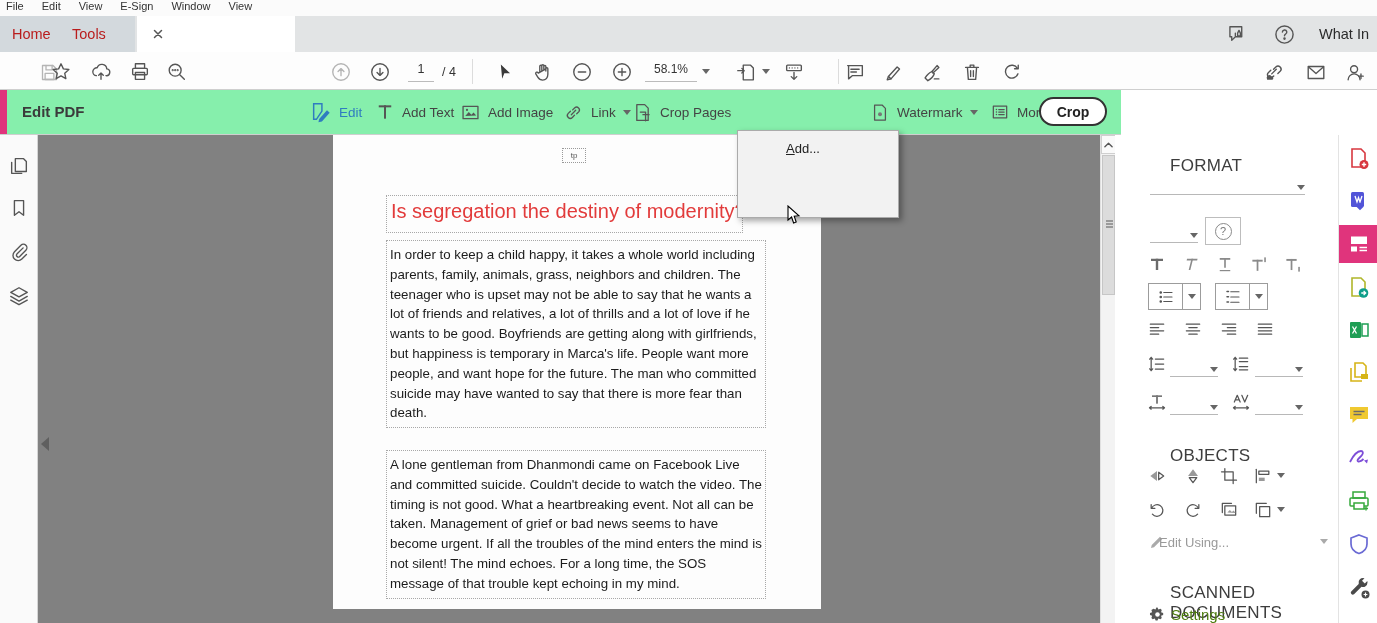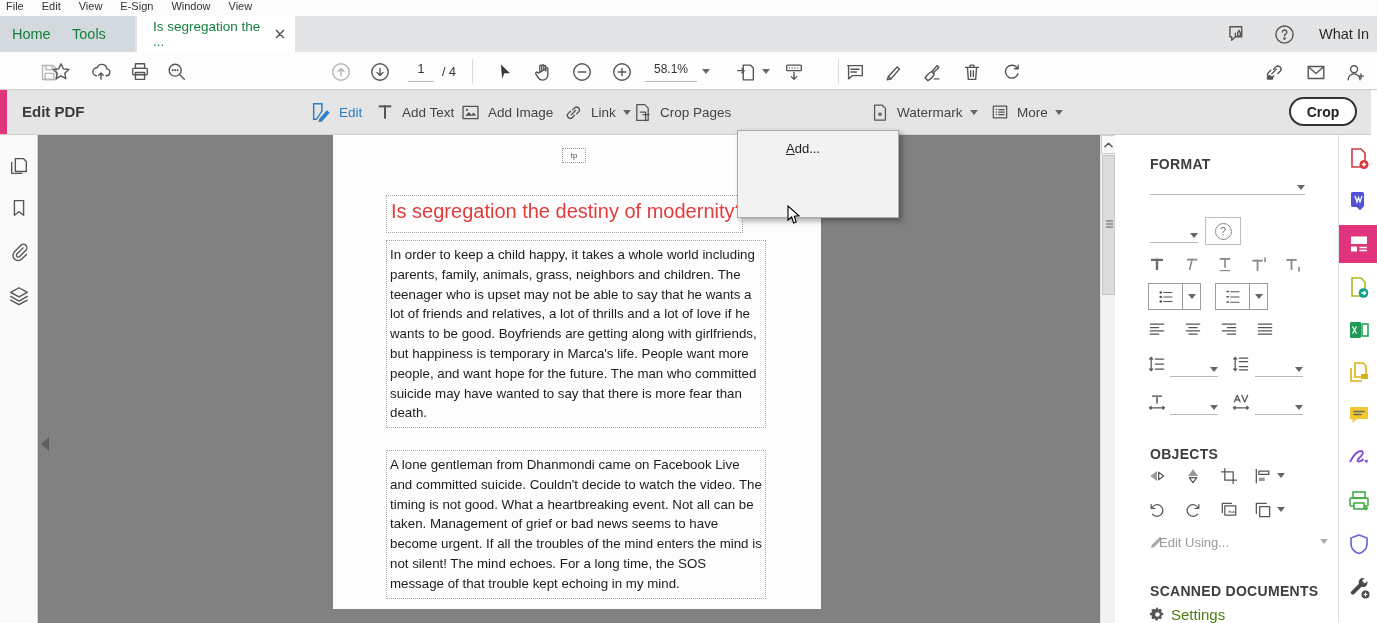--- a/index.html
+++ b/index.html
@@ -7,37 +7,37 @@
   .app { position:relative; width:1377px; height:623px; background:#fff; }
   .abs { position:absolute; }
 
   
   .menubar { left:0; top:0; width:1377px; height:16px; background:#fbfbfb; display:flex; align-items:flex-start; gap:18px; padding-left:6px; font-size:11px; color:#333; }
   .menubar span { cursor:default; }
 
   
   .tabbar { left:0; top:16px; width:1377px; height:36px; background:#e2e4e5; }
   .tabbar-left { left:0; top:0; width:135px; height:36px; background:#d3d9dd; }
-  .tab { position:absolute; top:0; height:36px; display:flex; align-items:center; font-size:14.5px; color:#15803d; padding:0 10px; }
+  .tab { position:absolute; top:0; height:36px; display:flex; align-items:center; font-size:14.5px; color:#b91c1c; padding:0 10px; }
   .tab-doc { left:137px; width:158px; background:#fff; font-size:13.5px; justify-content:space-between; padding:0 10px 0 16px; }
   .tabbar-right { right:8px; top:0; height:36px; display:flex; align-items:center; gap:24px; position:absolute; }
   .signin { font-size:14.5px; color:#2b2b2b; }
 
   
   .toolbar { left:0; top:52px; width:1377px; height:38px; background:#fdfdfd; border-bottom:1px solid #cfcfcf; }
   .tico { position:absolute; top:9px; width:22px; height:22px; display:flex; align-items:center; justify-content:center; }
   .vdiv { position:absolute; top:7px; width:1px; height:25px; background:#dcdcdc; }
   .pg-num { position:absolute; top:10px; width:26px; height:20px; border-bottom:1px solid #bbb; text-align:center; font-size:12.5px; color:#333; }
   .pg-total { position:absolute; top:13px; font-size:12.5px; color:#333; }
   .zoom-box { position:absolute; top:10px; width:52px; height:20px; border-bottom:1px solid #bbb; font-size:12px; color:#333; text-align:center; }
   .caret { display:inline-block; width:0; height:0; border-left:4px solid transparent; border-right:4px solid transparent; border-top:5px solid #666; }
   .caret-abs { position:absolute; top:17px; }
 
   
-  .editbar { left:0; top:90px; width:1371px; height:45px; background:#e5e5e5; border-bottom:1px solid #cfcfcf; }
+  .editbar { left:0; top:90px; width:1121px; height:45px; background:#86efac; border-bottom:1px solid #cfcfcf; }
   .accent { position:absolute; left:0; top:0; width:7px; height:44px; background:#e0347c; }
   .editbar-title { position:absolute; left:22px; top:13px; font-size:15px; font-weight:700; color:#3b3b3b; }
   .etool { position:absolute; top:8px; height:28px; display:flex; align-items:center; gap:7px; font-size:13.5px; color:#444; cursor:pointer; }
   .etool.blue { color:#2f7cc0; }
   .close-btn { position:absolute; right:14px; top:7px; width:68px; height:29px; border:2px solid #333; border-radius:15px; display:flex; align-items:center; justify-content:center; font-size:14px; font-weight:700; color:#222; background:#fff; }
 
   
   .leftrail { left:0; top:135px; width:38px; height:488px; background:#fafafa; border-right:1px solid #d5d5d5; }
   .lricon { position:absolute; left:8px; width:22px; height:22px; }
   .canvas { left:38px; top:135px; width:1062px; height:488px; background:#818181; }
@@ -54,21 +54,21 @@
   .arrow-right { left:1118px; top:437px; border-left:8px solid #5f5f5f; }
 
   
   .scrollbar { left:1100px; top:135px; width:15px; height:488px; background:#f3f3f3; border-left:1px solid #e0e0e0; }
   .sb-up { position:absolute; left:0; top:0; width:15px; height:19px; background:#fafafa; border:1px solid #cfcfcf; display:flex; align-items:center; justify-content:center; }
   .sb-thumb { position:absolute; left:1px; top:20px; width:13px; height:140px; background:#dcdcdc; border:1px solid #c6c6c6; }
   .sb-grip { position:absolute; left:3px; top:64px; width:7px; height:1.5px; background:#9a9a9a; box-shadow:0 3px #9a9a9a, 0 6px #9a9a9a; }
 
   
   .rpanel { left:1115px; top:135px; width:223px; height:488px; background:#fff; }
-  .rp-title { position:absolute; font-size:14px; font-weight:700; color:#3d3d3d; letter-spacing:.3px; }
+  .rp-title { position:absolute; font-size:17px; font-weight:400; color:#3d3d3d; letter-spacing:.3px;margin-left:20px; }
   .ul-field { position:absolute; height:20px; border-bottom:1px solid #b8b8b8; }
   .ul-field .caret { position:absolute; right:0; bottom:4px; }
   .qbox { position:absolute; width:36px; height:28px; border:1px solid #bdbdbd; display:flex; align-items:center; justify-content:center; }
   .qcircle { width:17px; height:17px; border:1.4px solid #8a8a8a; border-radius:50%; font-size:11px; color:#777; text-align:center; line-height:15px; }
   .pico { position:absolute; width:22px; height:22px; display:flex; align-items:center; justify-content:center; }
   .listbox { position:absolute; height:27px; border:1px solid #9c9c9c; display:flex; }
   .listbox .cell1 { width:33px; display:flex; align-items:center; justify-content:center; }
   .listbox .cell2 { width:18px; border-left:1px solid #9c9c9c; display:flex; align-items:center; justify-content:center; }
   .edit-using-txt { position:absolute; font-size:13px; color:#9a9a9a; }
   .settings-txt { position:absolute; font-size:15px; color:#4d7c0f; }
@@ -105,21 +105,20 @@
 
   <div class="abs tabbar">
     <div class="abs tabbar-left"></div>
     <div class="tab" style="left:2px">
         <span>Home</span>
       </div>
     <div class="tab" style="left:62px">
         <span>Tools</span>
       </div>
     <div class="tab tab-doc">
-      <span>Is segregation the ...</span>
       <svg width="10" height="10" viewBox="0 0 10 10" class="st">
           <path d="M1.5 1.5l7 7M8.5 1.5l-7 7"></path>
         </svg>
     </div>
     <div class="tabbar-right">
       <svg width="22" height="20" viewBox="0 0 24 22" class="st">
           <path d="M2 3h13v11H8l-4 4v-4H2z"></path>
           <path d="M8 10v3M10.5 10l1.5-3 1.5 3v3h-3z"></path>
         </svg>
       <svg width="21" height="21" viewBox="0 0 22 22" class="st">

